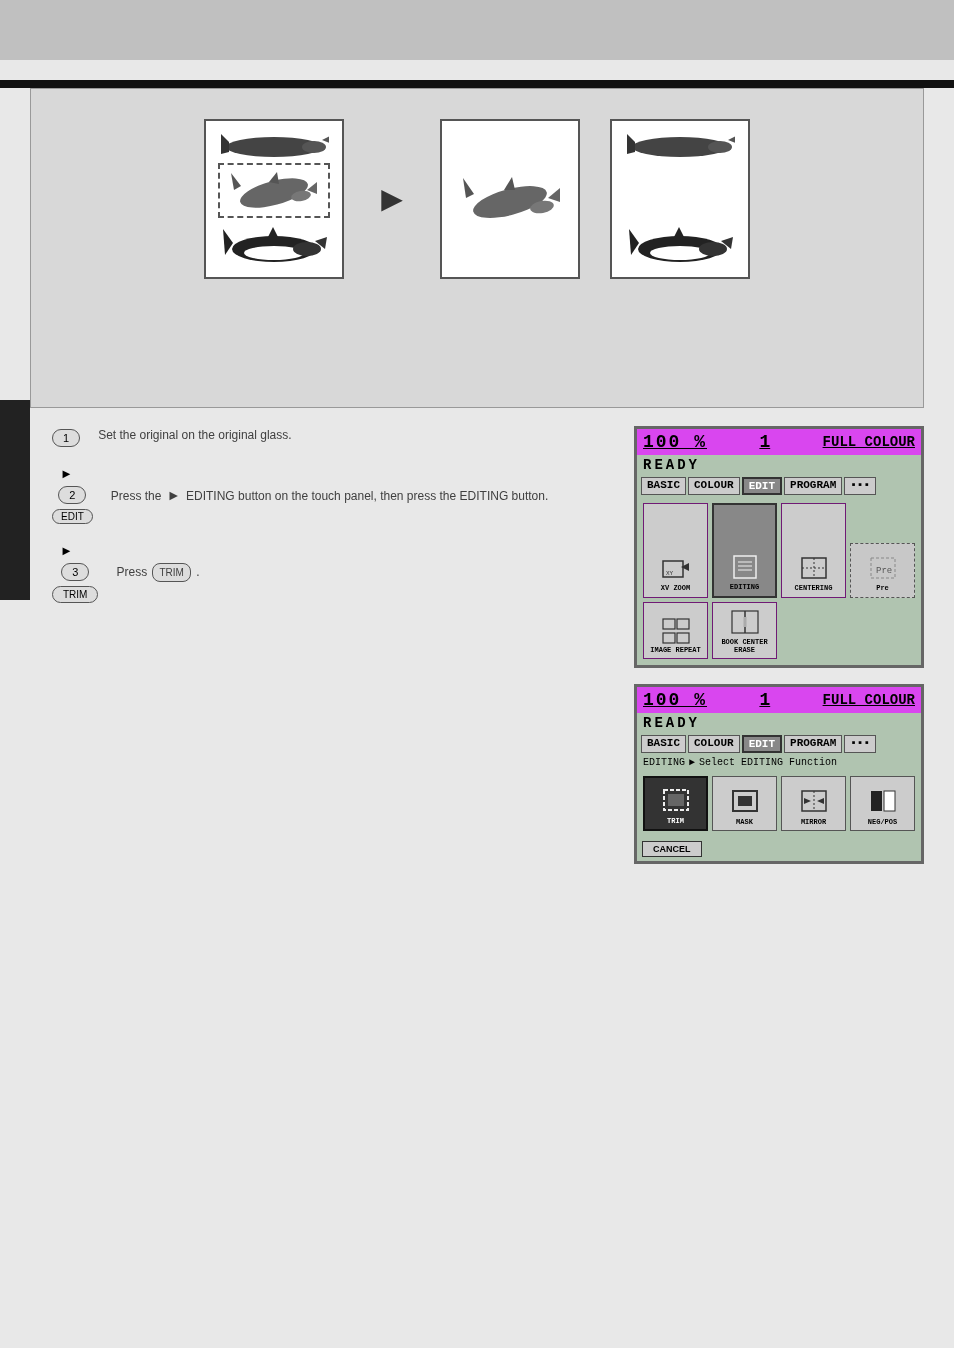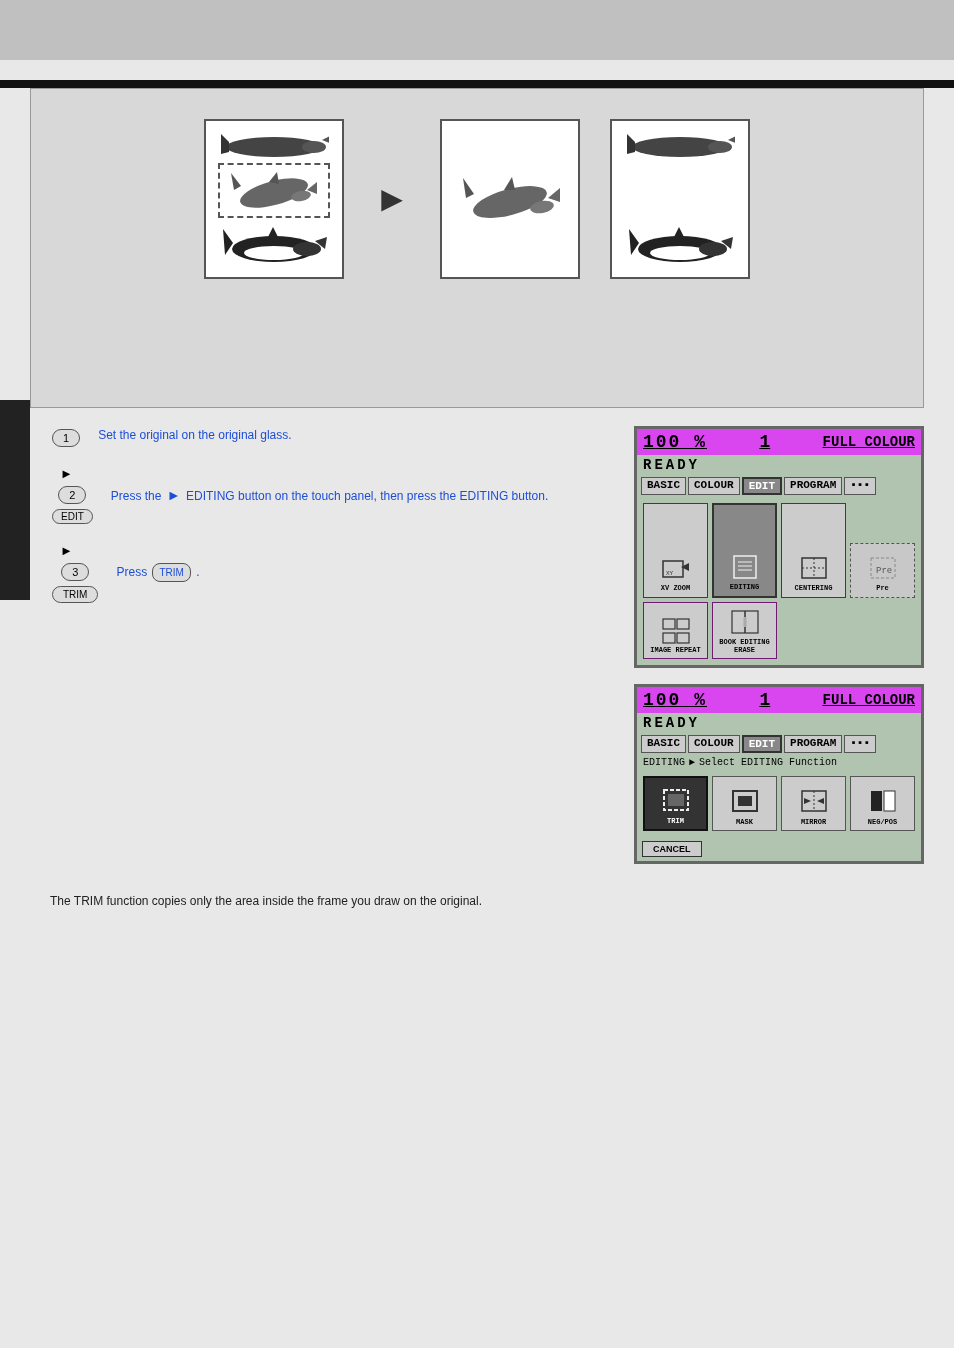--- a/index.html
+++ b/index.html
@@ -150,21 +150,21 @@
     .step-row {
       display: flex;
       align-items: flex-start;
       margin-bottom: 18px;
       gap: 16px;
     }
 
     .step-text {
       font-size: 12px;
       line-height: 1.5;
-      color: #1d4ed8;
+      color: #404040;
       flex: 1;
     }
 
     .arrow-inline {
       display: inline-block;
       font-size: 14px;
       font-weight: bold;
       margin: 0 2px;
     }
 
@@ -604,21 +604,21 @@
                 </svg>
               <div class="lcd-icon-label">IMAGE REPEAT</div>
             </div>
 
             <div class="lcd-icon-btn">
               <svg class="lcd-svg" viewBox="0 0 30 30">
                   <rect x="2" y="4" width="26" height="22" fill="none" stroke="#333" stroke-width="1.2"></rect>
                   <line x1="15" y1="4" x2="15" y2="26" stroke="#333" stroke-width="1.5"></line>
                   <line x1="15" y1="10" x2="15" y2="20" stroke="#aaa" stroke-width="3"></line>
                 </svg>
-              <div class="lcd-icon-label">BOOK EDITING ERASE</div>
+              <div class="lcd-icon-label">BOOK CENTER ERASE</div>
             </div>
             <div class="lcd-icon-btn" style="border:none; background:transparent;"></div>
             <div class="lcd-icon-btn" style="border:none; background:transparent;"></div>
           </div>
         </div>
 
         <div class="lcd-screen2">
           <div class="lcd-top-bar">
             <span class="lcd-percent">100 %</span>
             <span class="lcd-count">1</span>
@@ -674,19 +674,16 @@
             </div>
           </div>
           <div class="lcd-cancel-row">
             <button class="lcd-cancel-btn">CANCEL</button>
           </div>
         </div>
 
       </div>
     </div>
 
-    <div class="bottom-steps" style="margin-top: 30px;">
-      <div style="font-size:12px; color:#222;">The TRIM function copies only the area inside the frame you draw on the original.</div>
-    </div>
 
   </div>
 
 </div>
 
 </body></html>

